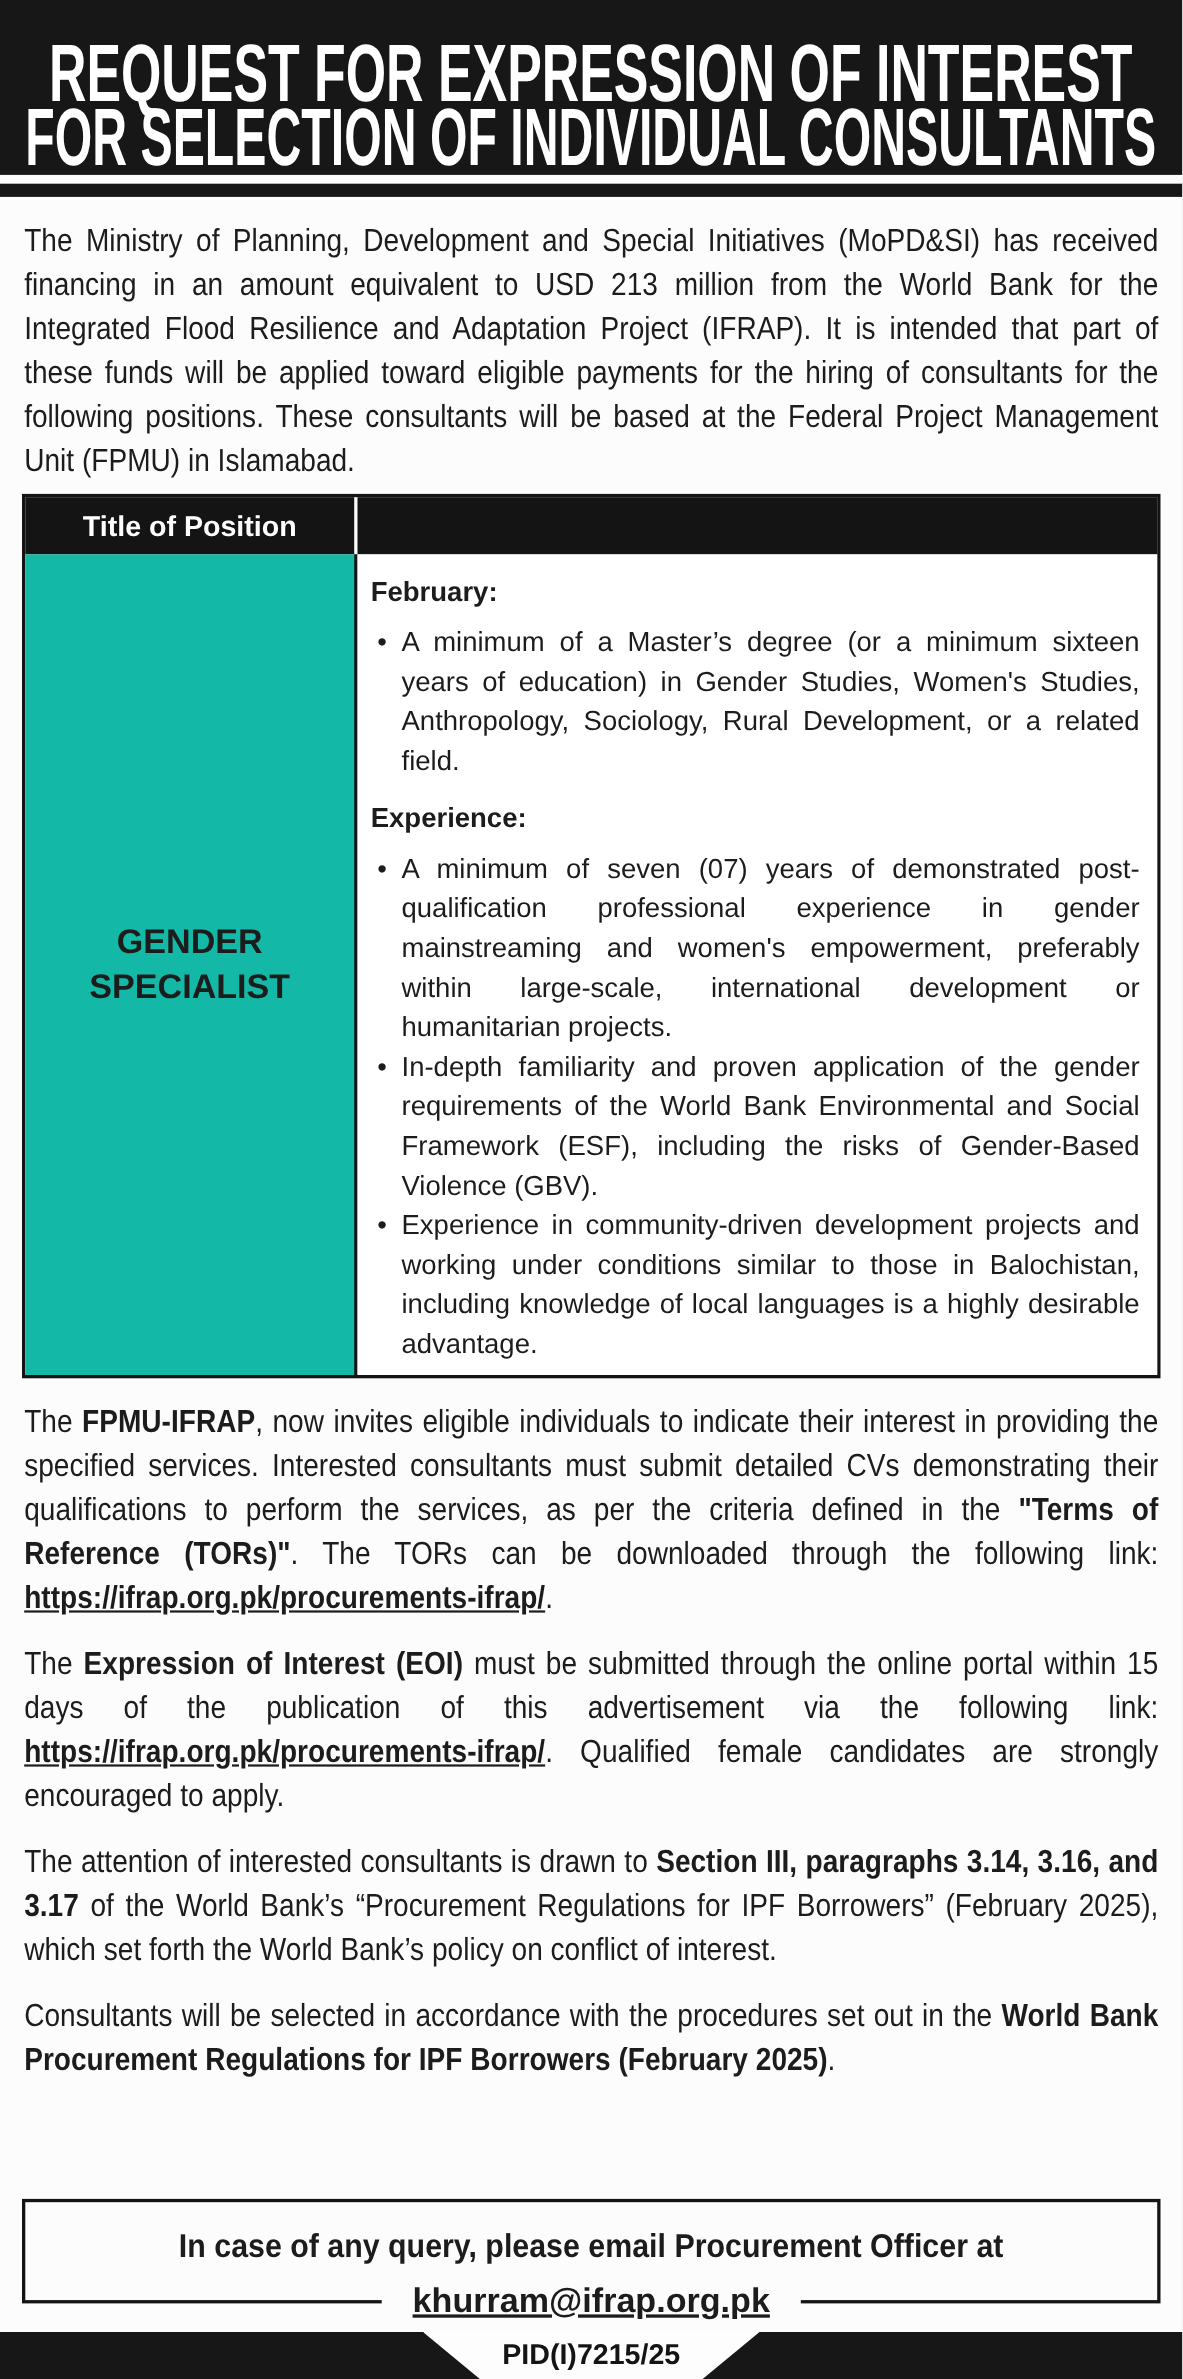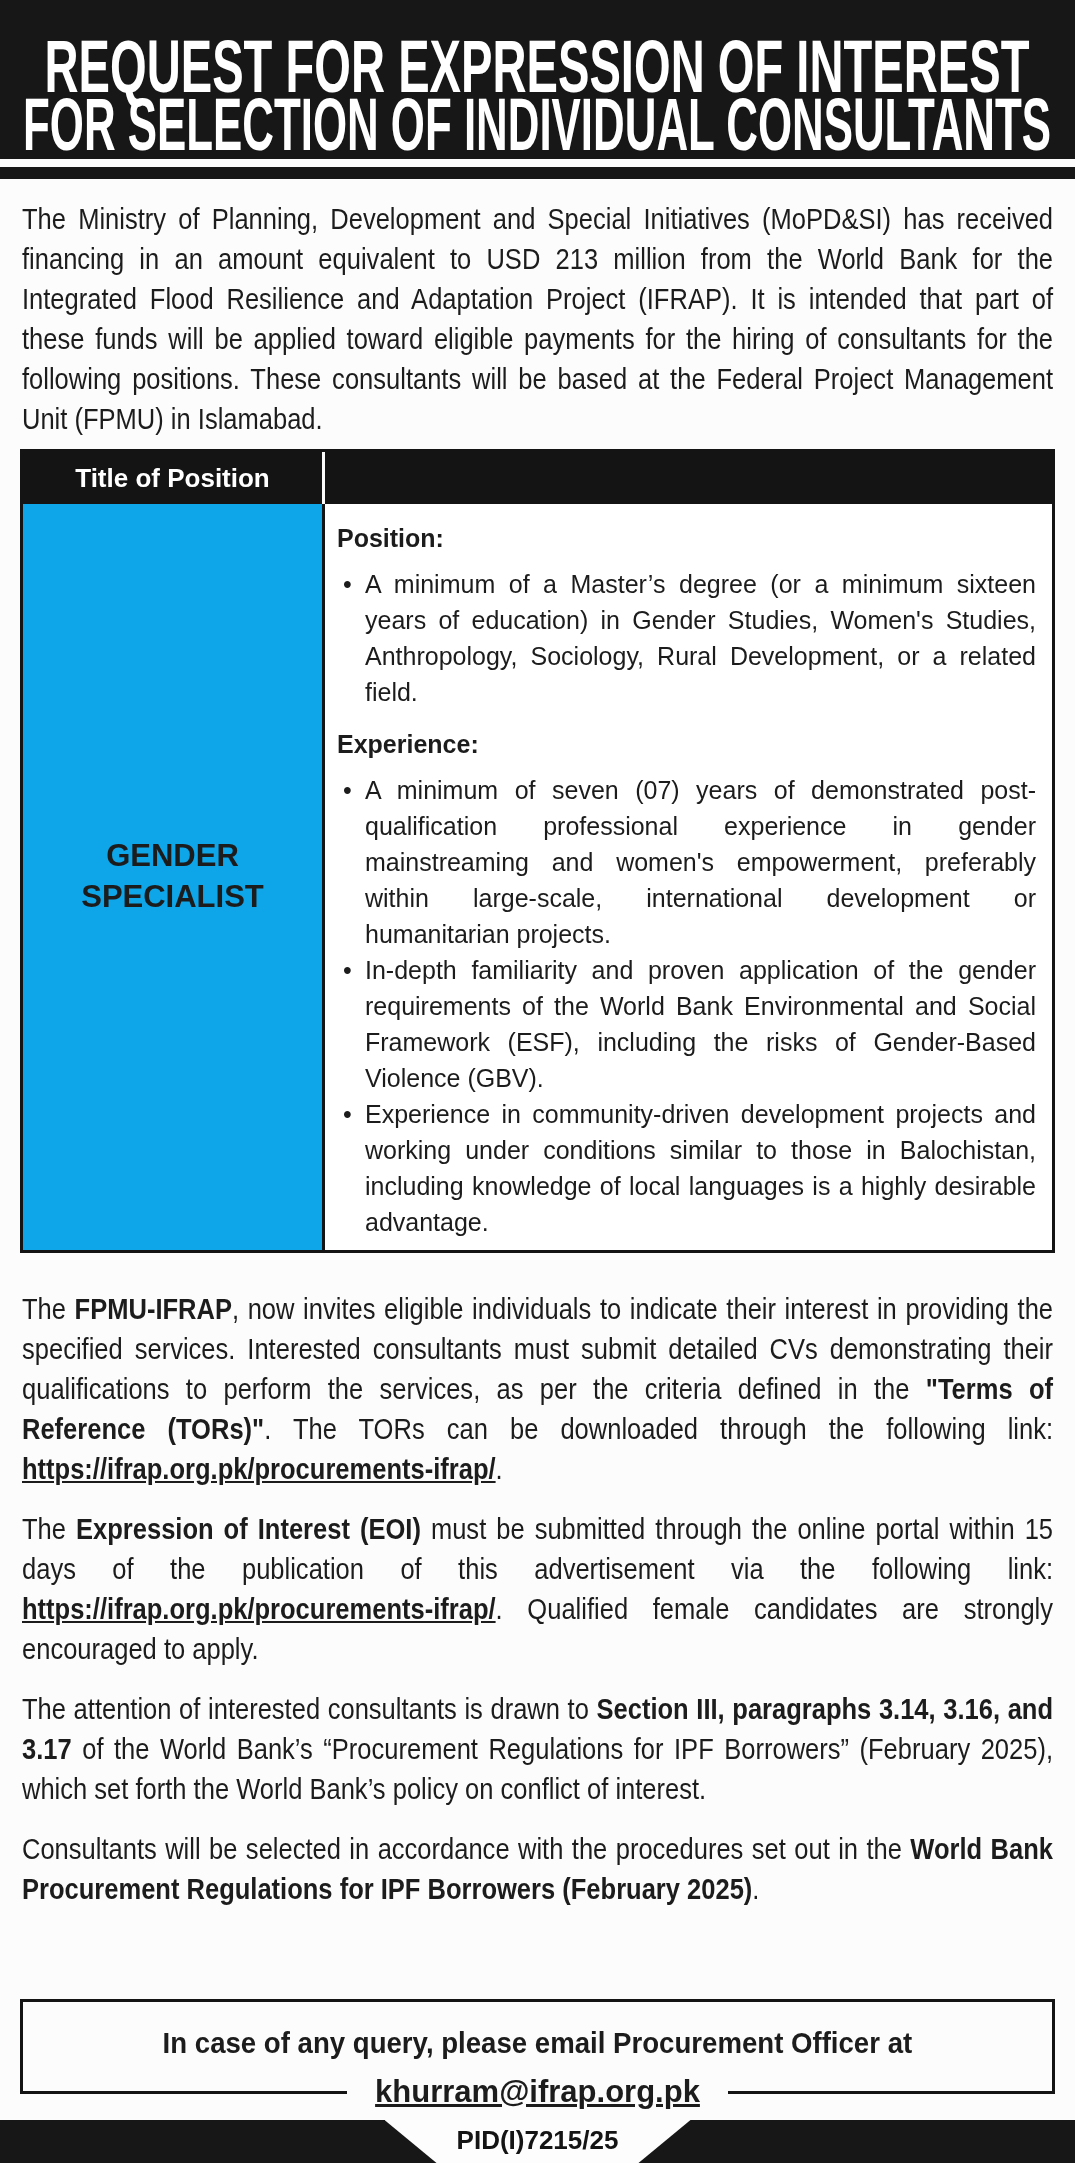--- a/index.html
+++ b/index.html
@@ -21,30 +21,30 @@
   .rule { height:12px; background:#171717; }
 
   
   .para { margin:20px 22px 0; font-size:29px; line-height:40px; text-align:justify; }
   .para.tight { margin-top:20px; }
   .cx { transform:scaleX(0.88); transform-origin:left top; width:113.64%; }
   .b { font-weight:bold; }
   .lnk { font-weight:bold; text-decoration:underline; }
 
   
-  .doc-table { margin:10px 20px 16px; border:3px solid #141414; background:#fff; }
+  .doc-table { margin:10px 20px 0; border:3px solid #141414; background:#fff; }
   .t-head { display:grid; grid-template-columns:302px 1fr; background:#141414; }
   .t-head .hc {
     color:#fff; font-weight:bold; font-size:26px; line-height:30px;
     display:flex; align-items:center; justify-content:center; padding:11px 6px;
   }
   .t-head .hc1 { border-right:3px solid #fcfcfc; }
   .t-body { display:grid; grid-template-columns:302px 1fr; }
   .cell-title {
-    background:#0ea5e9; border-right:3px solid #141414;
+    background:#14b8a6; border-right:3px solid #141414;
     display:flex; align-items:center; justify-content:center; text-align:center;
     font-weight:bold; font-size:31px; line-height:1.32; padding:0 52px;
   }
   .cell-qual { background:#fff; padding:16px 16px 10px 12px; font-size:25px; line-height:36px; }
   .qual-h { font-weight:bold; margin:0 0 10px; }
   .qual-h.second { margin-top:16px; }
   ul.blist { list-style:none; margin:0; padding:0; text-align:justify; }
   .blist li { position:relative; padding-left:28px; }
   .blist li::before { content:"\2022"; position:absolute; left:6px; }
 
@@ -90,21 +90,21 @@
     <div class="cx">The Ministry of Planning, Development and Special Initiatives (MoPD&amp;SI) has received financing in an amount equivalent to USD 213 million from the World Bank for the Integrated Flood Resilience and Adaptation Project (IFRAP). It is intended that part of these funds will be applied toward eligible payments for the hiring of consultants for the following positions. These consultants will be based at the Federal Project Management Unit (FPMU) in Islamabad.</div>
   </div>
 
   <div class="doc-table">
     <div class="t-head">
       <div class="hc hc1">Title of Position</div>
     </div>
     <div class="t-body">
       <div class="cell-title">GENDER SPECIALIST</div>
       <div class="cell-qual">
-        <div class="qual-h">Position:</div>
+        <div class="qual-h">February:</div>
         <ul class="blist">
           <li>A minimum of a Master’s degree (or a minimum sixteen years of education) in Gender Studies, Women's Studies, Anthropology, Sociology, Rural Development, or a related field.</li>
         </ul>
         <div class="qual-h second">Experience:</div>
         <ul class="blist">
           <li>A minimum of seven (07) years of demonstrated post-qualification professional experience in gender mainstreaming and women's empowerment, preferably within large-scale, international development or humanitarian projects.</li>
           <li>In-depth familiarity and proven application of the gender requirements of the World Bank Environmental and Social Framework (ESF), including the risks of Gender-Based Violence (GBV).</li>
           <li>Experience in community-driven development projects and working under conditions similar to those in Balochistan, including knowledge of local languages is a highly desirable advantage.</li>
         </ul>
       </div>

